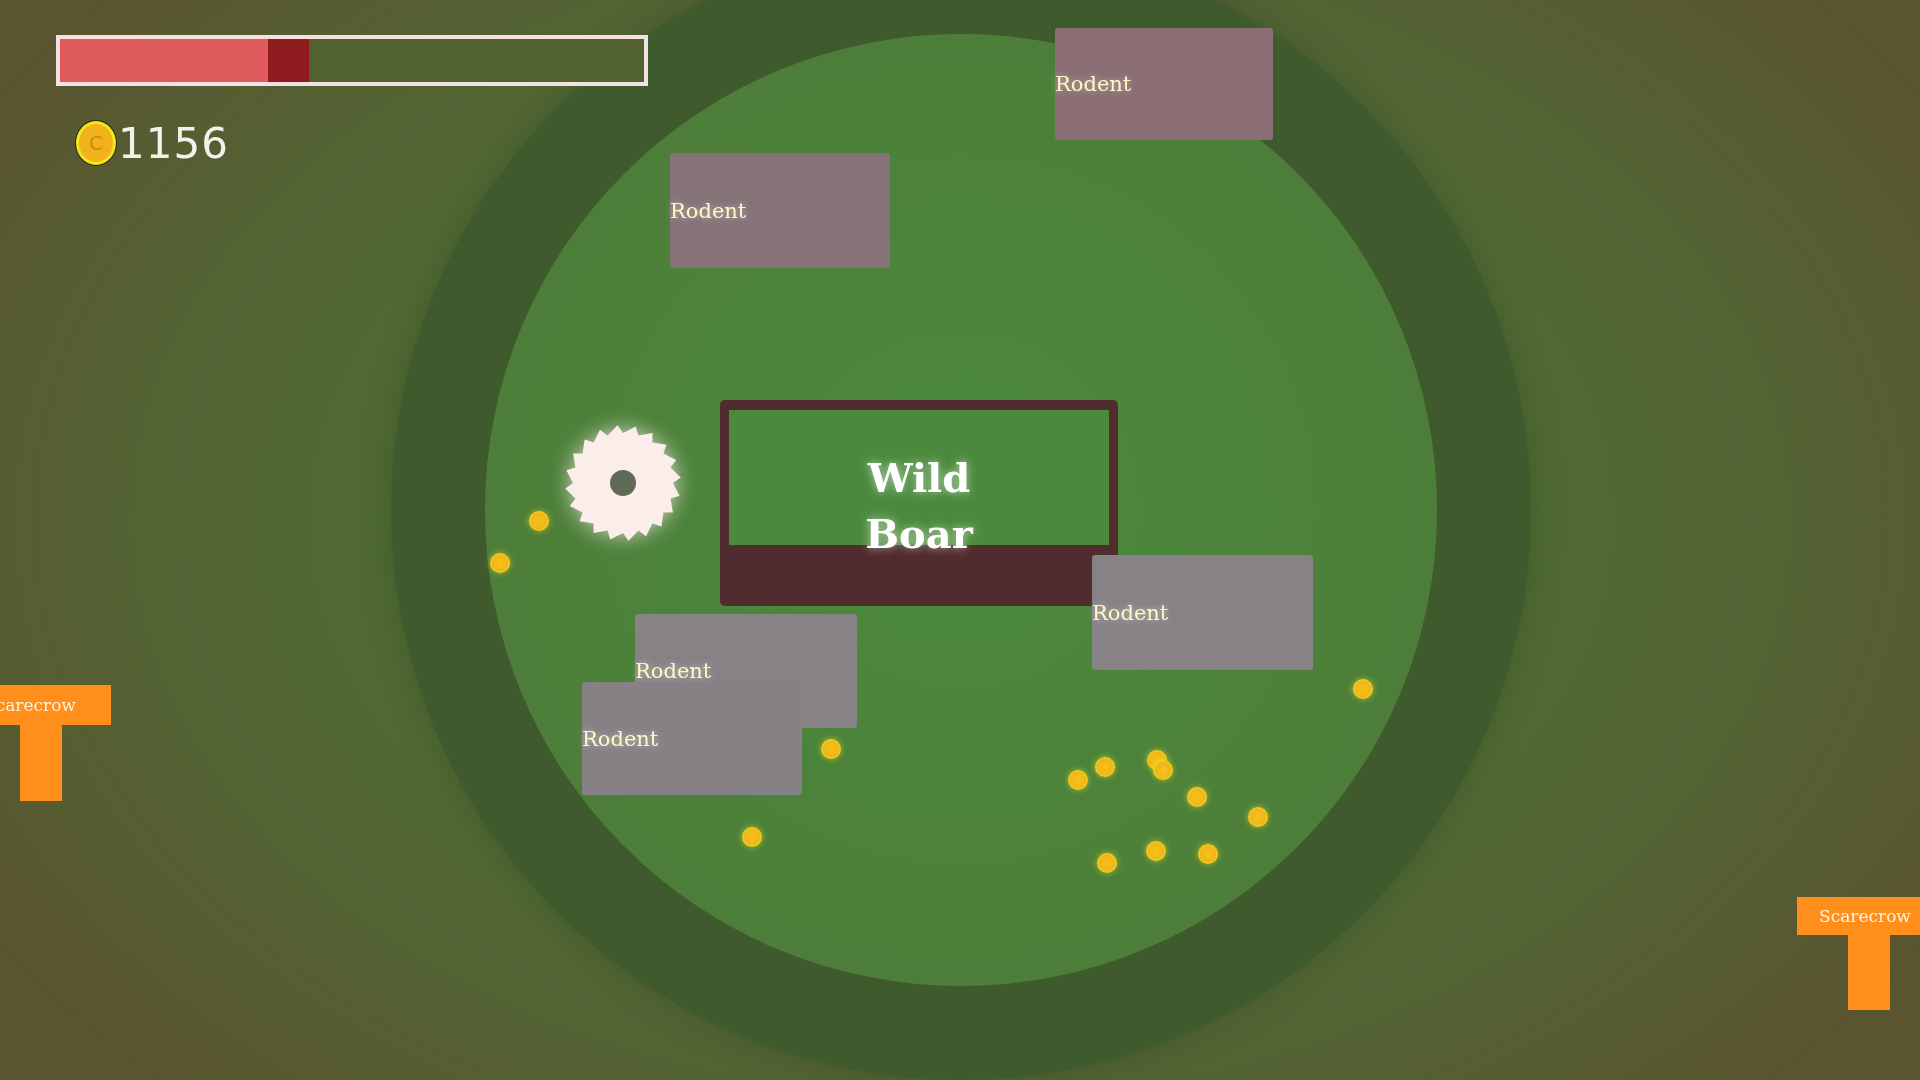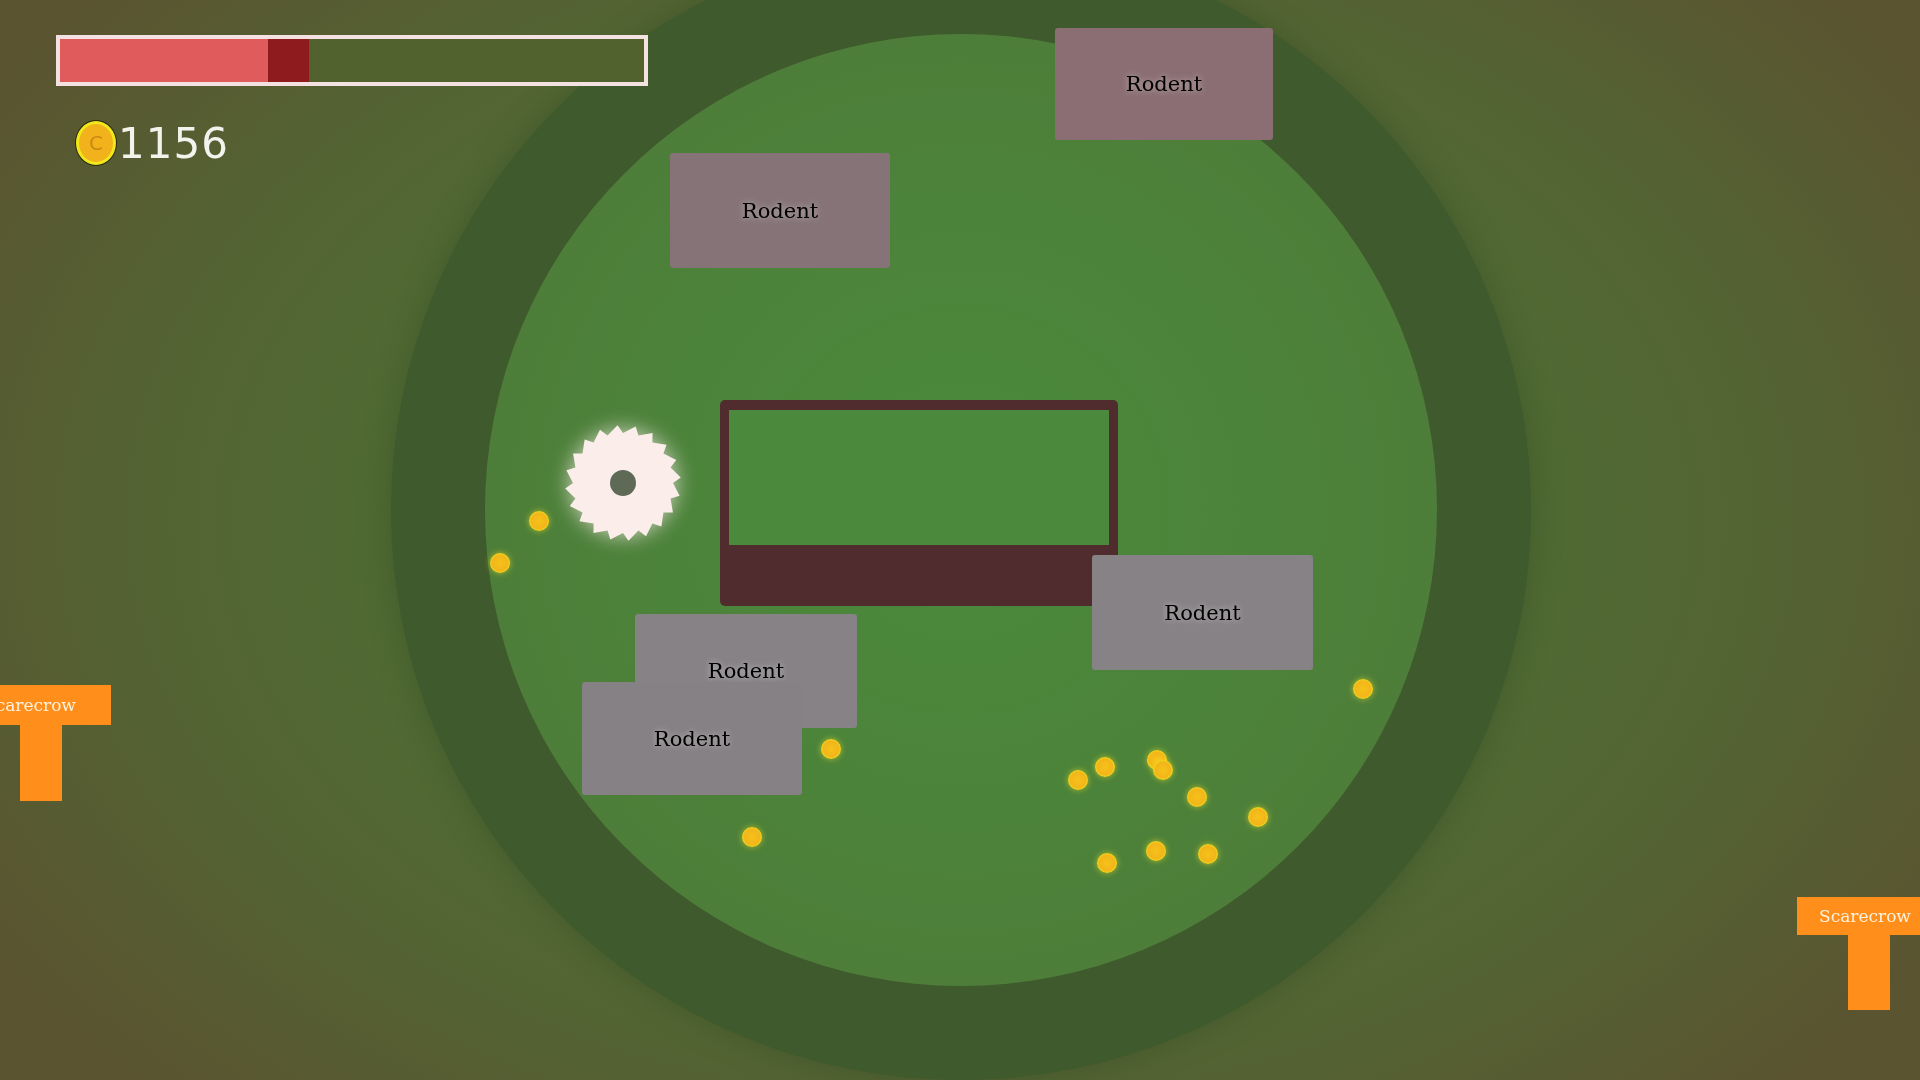--- a/index.html
+++ b/index.html
@@ -35,22 +35,22 @@
     width: 34px; height: 38px; border-radius: 50%;
     background: #f2b21c; border: 3px solid #f0e81a; box-shadow: 0 0 0 1px #2a2a10;
     display: flex; align-items: center; justify-content: center;
     color: #c98a12; font-family: "DejaVu Sans", sans-serif; font-size: 20px;
   }
   .coin-count {
     margin-left: 2px; color: #f3f3ee; font-family: "DejaVu Sans", sans-serif;
     font-size: 42px; letter-spacing: 1px;
   }
   .rodent {
-    position: absolute; display: flex; align-items: center; justify-content: center;
-    color: #000000; font-family: "DejaVu Serif", serif; font-size: 21px;
+    position: absolute; display: flex; align-items: center; 
+    color: #fef9c3; font-family: "DejaVu Serif", serif; font-size: 21px;
     border-radius: 3px; text-shadow: 0 0 6px rgba(255,255,255,0.5);
   }
   .boss {
     position: absolute; left: 720px; top: 400px; width: 398px; height: 206px;
     background: #502c2e; border-radius: 5px; box-sizing: border-box;
   }
   .boss-hp {
     position: absolute; left: 9px; top: 10px; right: 9px; height: 135px;
     background: #4b8a3c;
   }
@@ -91,20 +91,24 @@
 </div>
 <div class="scarecrow">
   <div class="bar" style="left:1797px;top:897px;width:130px;height:38px;padding-left:22px;box-sizing:border-box;">
     <span>Scarecrow</span>
   </div>
   <div class="post" style="left:1848px;top:935px;width:42px;height:75px;"></div>
 </div>
 
 <div class="boss">
   <div class="boss-hp"></div>
+  <div class="boss-name">
+    <div>Wild</div>
+    <div>Boar</div>
+  </div>
 </div>
 
 <div id="enemies">
     <div class="rodent" style="left: 1055px; top: 28px; width: 218px; height: 112px; background: rgb(138, 110, 115);">
       <span>Rodent</span>
     </div>
     <div class="rodent" style="left: 670px; top: 153px; width: 220px; height: 115px; background: rgb(133, 115, 119);">
       <span>Rodent</span>
     </div>
     <div class="rodent" style="left: 1092px; top: 555px; width: 221px; height: 115px; background: rgb(134, 130, 133);">

